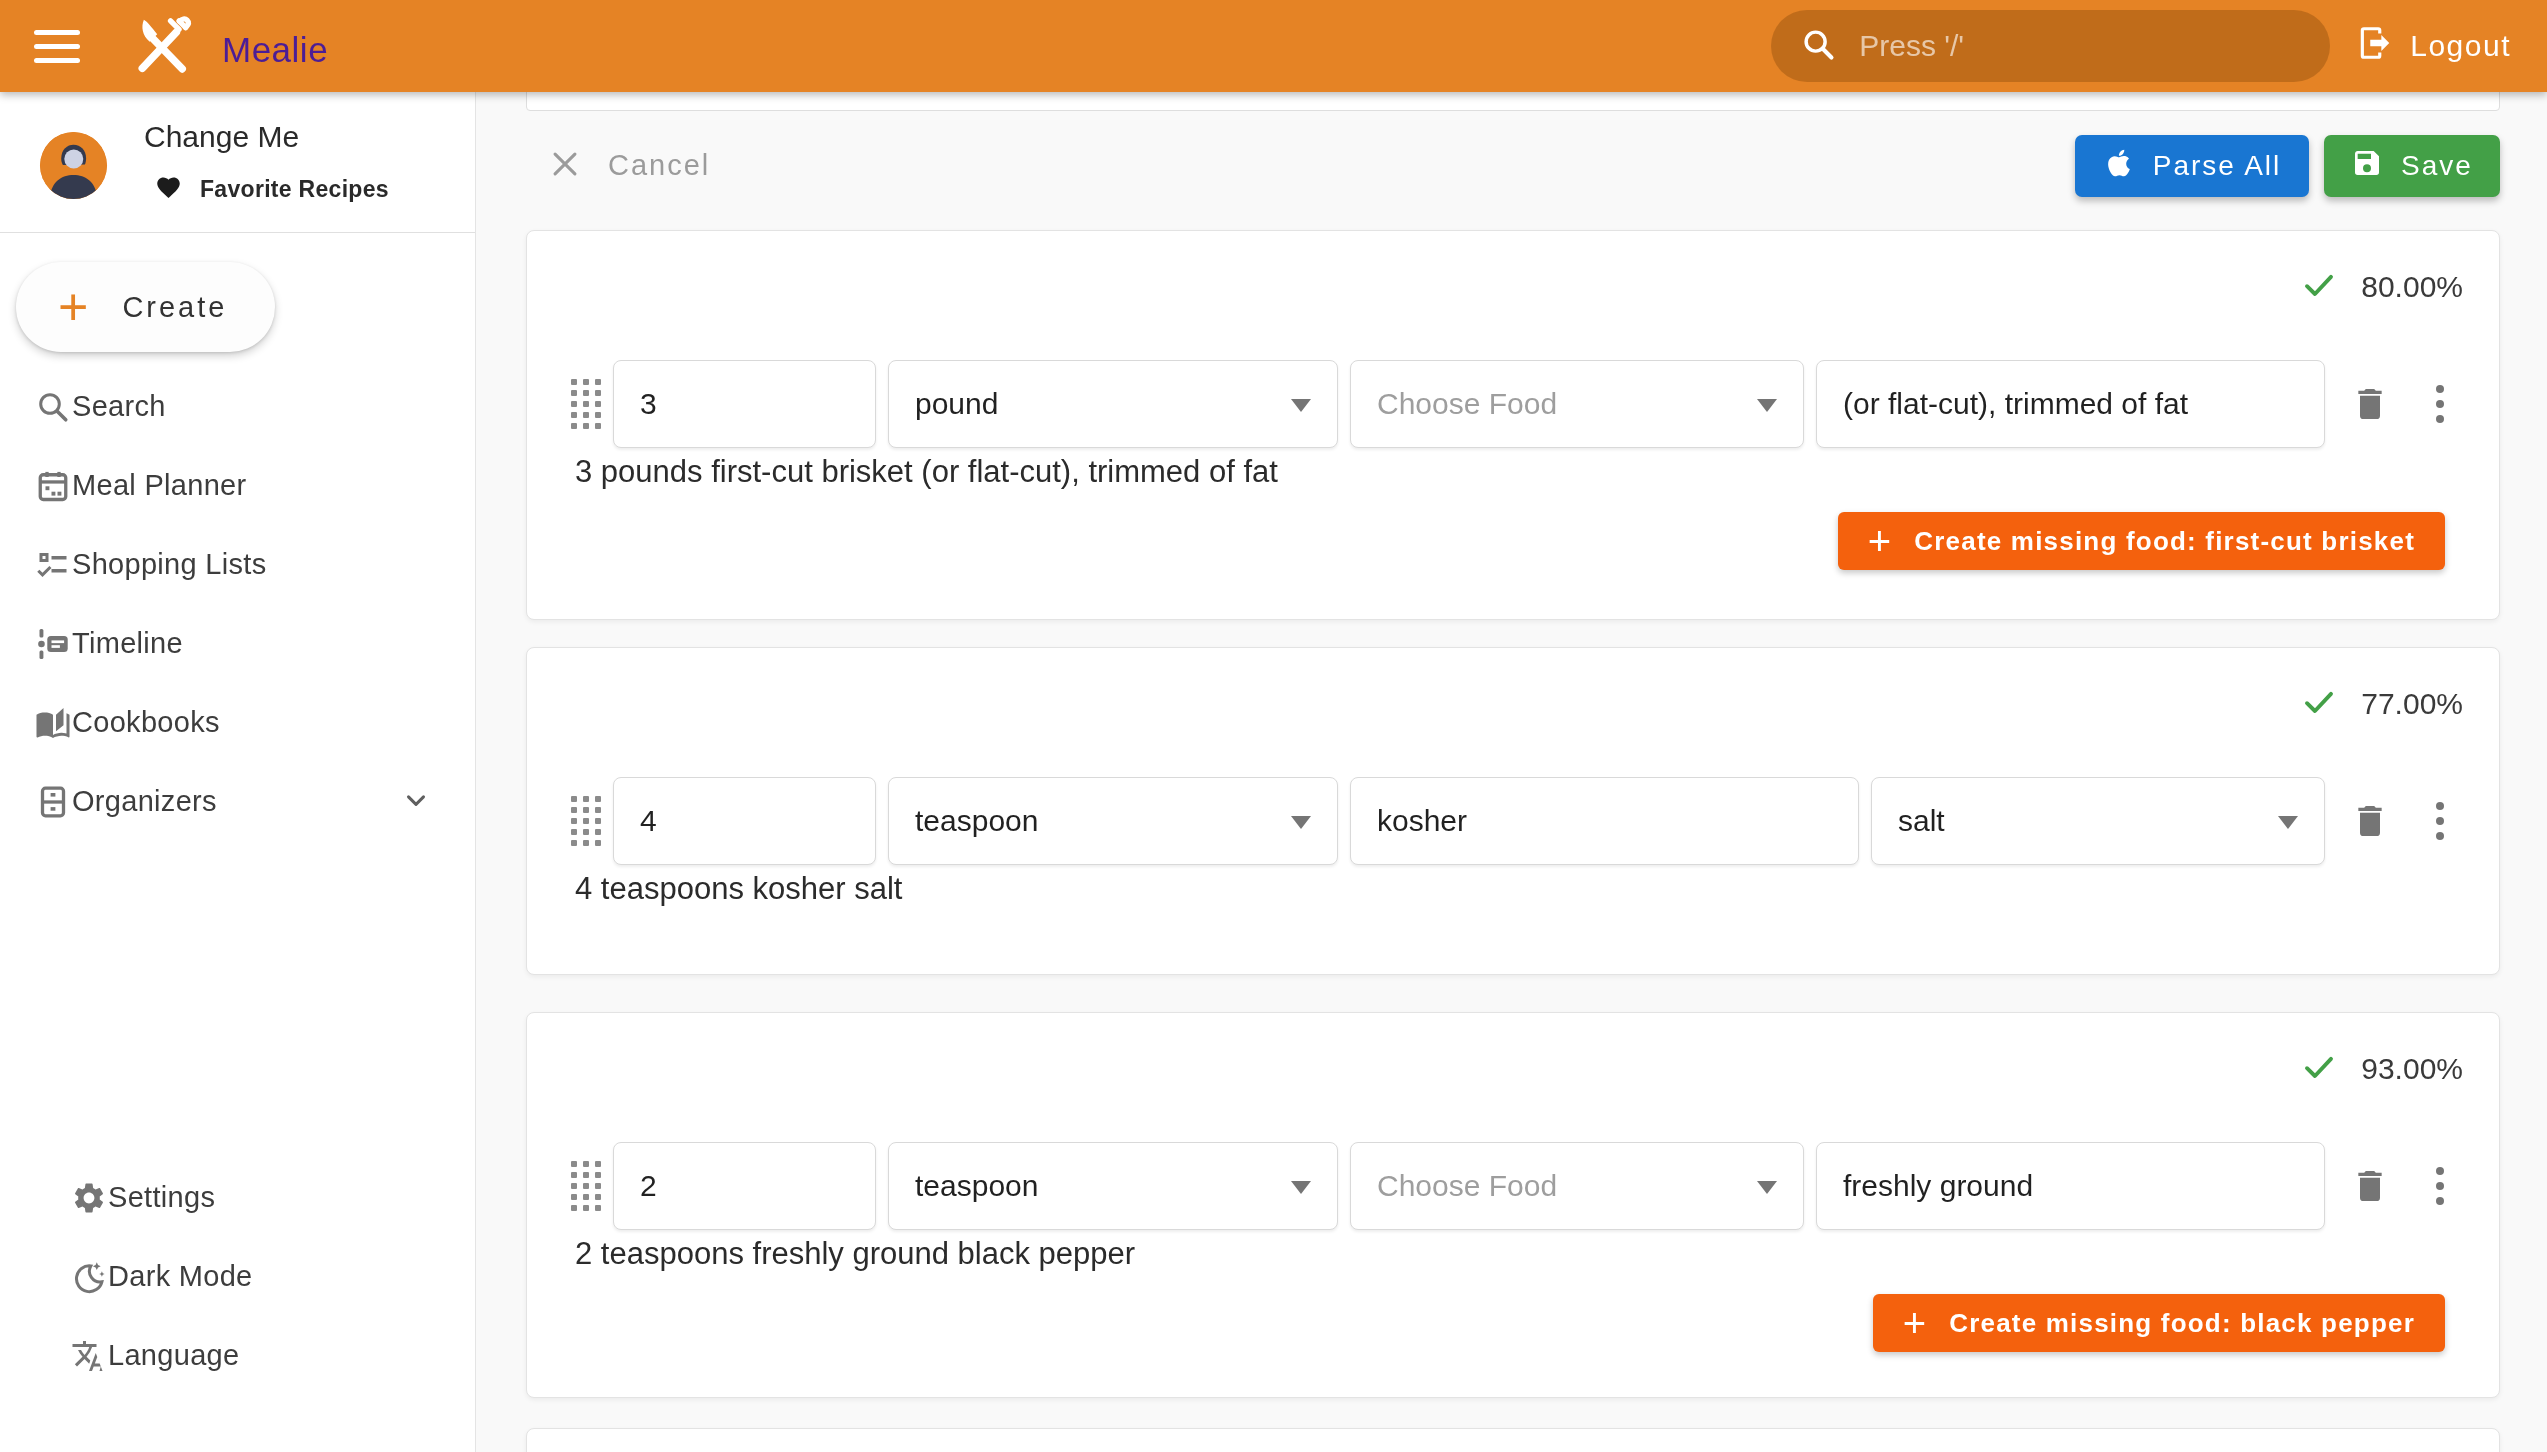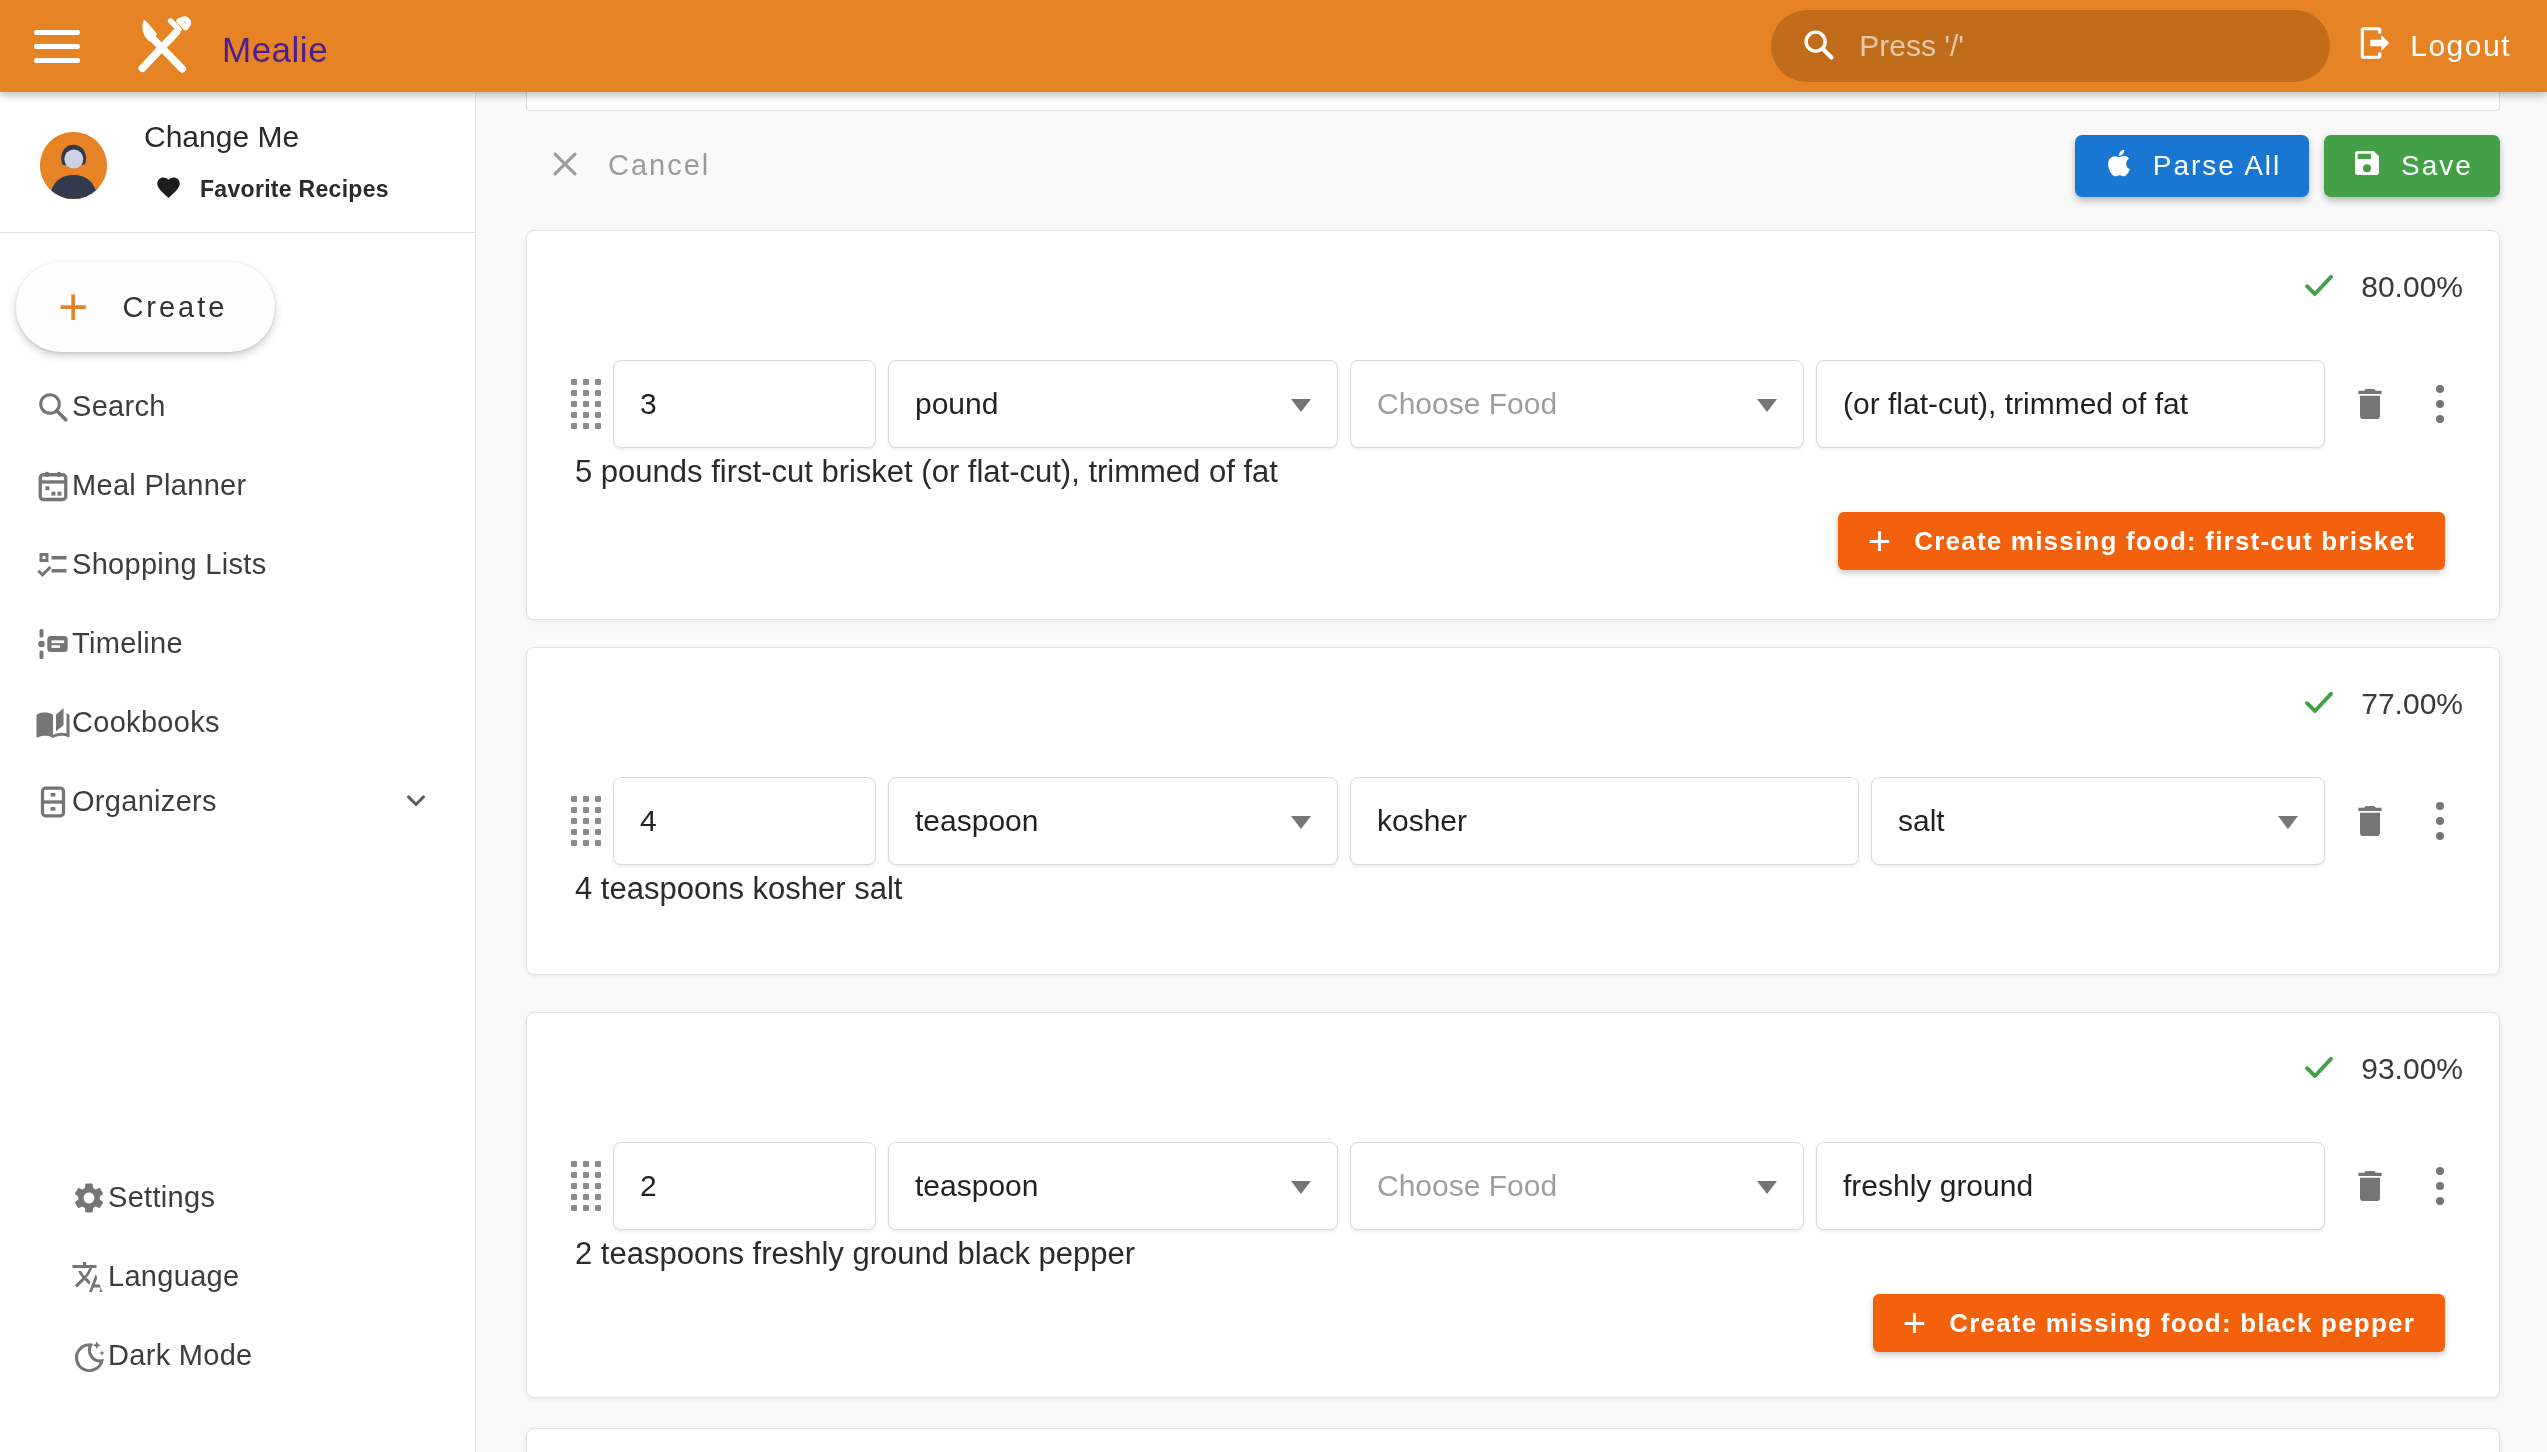--- a/index.html
+++ b/index.html
@@ -240,35 +240,35 @@
     <div class="nav-item">
       <span class="ic">
         <svg width="36" height="36" viewBox="0 0 24 24" fill="#757575">
           <path d="M19.14 12.94c.04-.3.06-.61.06-.94s-.02-.64-.07-.94l2.03-1.58c.18-.14.23-.41.12-.61l-1.92-3.32c-.12-.22-.37-.29-.59-.22l-2.39.96c-.5-.38-1.03-.7-1.62-.94l-.36-2.54c-.04-.24-.24-.41-.48-.41h-3.84c-.24 0-.43.17-.47.41l-.36 2.54c-.59.24-1.13.57-1.62.94l-2.39-.96c-.22-.08-.47 0-.59.22L2.74 8.87c-.12.21-.08.47.12.61l2.03 1.58c-.05.3-.09.63-.09.94s.02.64.07.94l-2.03 1.58c-.18.14-.23.41-.12.61l1.92 3.32c.12.22.37.29.59.22l2.39-.96c.5.38 1.03.7 1.62.94l.36 2.54c.05.24.24.41.48.41h3.84c.24 0 .44-.17.47-.41l.36-2.54c.59-.24 1.13-.56 1.62-.94l2.39.96c.22.08.47 0 .59-.22l1.92-3.32c.12-.22.07-.47-.12-.61l-2.01-1.58zM12 15.6c-1.98 0-3.6-1.62-3.6-3.6s1.62-3.6 3.6-3.6 3.6 1.62 3.6 3.6-1.62 3.6-3.6 3.6z"></path>
         </svg>
       </span>
       <span class="lbl">Settings</span>
     </div>
     <div class="nav-item">
       <span class="ic">
-        <svg width="36" height="36" viewBox="0 0 24 24" fill="#757575">
-          <path d="M12.87 15.07l-2.54-2.51.03-.03A17.52 17.52 0 0 0 14.07 6H17V4h-7V2H8v2H1v2h11.17C11.5 7.92 10.44 9.75 9 11.35 8.07 10.32 7.3 9.19 6.69 8h-2c.73 1.63 1.73 3.17 2.98 4.56l-5.09 5.02L4 19l5-5 3.11 3.11.76-2.04zM18.5 10h-2L12 22h2l1.12-3h4.75L19 22h2l-4.5-12zm-2.62 7l1.62-4.33L19.12 17h-3.24z"></path>
-        </svg>
-      </span>
-      <span class="lbl">Language</span>
-    </div>
-    <div class="nav-item">
-      <span class="ic">
         <svg width="36" height="36" viewBox="0 0 24 24" fill="none">
           <path d="M13.2 4.6 A8.6 8.6 0 1 0 20.6 15.2 A7.2 7.2 0 0 1 13.2 4.6 Z" stroke="#757575" stroke-width="2"></path>
           <path d="M17.2 2.2 l.8 1.8 1.8.8 -1.8.8 -.8 1.8 -.8-1.8 -1.8-.8 1.8-.8z" fill="#757575"></path>
           <path d="M20.6 8.2 l.55 1.25 1.25.55 -1.25.55 -.55 1.25 -.55-1.25 -1.25-.55 1.25-.55z" fill="#757575"></path>
         </svg>
       </span>
       <span class="lbl">Dark Mode</span>
+    </div>
+    <div class="nav-item">
+      <span class="ic">
+        <svg width="36" height="36" viewBox="0 0 24 24" fill="#757575">
+          <path d="M12.87 15.07l-2.54-2.51.03-.03A17.52 17.52 0 0 0 14.07 6H17V4h-7V2H8v2H1v2h11.17C11.5 7.92 10.44 9.75 9 11.35 8.07 10.32 7.3 9.19 6.69 8h-2c.73 1.63 1.73 3.17 2.98 4.56l-5.09 5.02L4 19l5-5 3.11 3.11.76-2.04zM18.5 10h-2L12 22h2l1.12-3h4.75L19 22h2l-4.5-12zm-2.62 7l1.62-4.33L19.12 17h-3.24z"></path>
+        </svg>
+      </span>
+      <span class="lbl">Language</span>
     </div>
   </nav>
 </aside>
 
 <main class="main">
   <div class="prev-card-edge"></div>
 
   <button class="toolbar-cancel">
     <span>
       <svg width="34" height="34" viewBox="0 0 24 24">
@@ -341,21 +341,21 @@
         <svg width="40" height="40" viewBox="0 0 24 24" fill="#757575">
           <path d="M19 4h-3.5l-1-1h-5l-1 1H5v2h14M6 19a2 2 0 0 0 2 2h8a2 2 0 0 0 2-2V7H6v12z"></path>
         </svg>
       </button>
       <button class="icon-btn kebab-btn">
           <i></i>
           <i></i>
           <i></i>
         </button>
     </div>
-    <div class="summary">5 pounds first-cut brisket (or flat-cut), trimmed of fat</div>
+    <div class="summary">3 pounds first-cut brisket (or flat-cut), trimmed of fat</div>
     <button class="missing-btn">
       <span class="plus">+</span>
       <span>Create missing food: first-cut brisket</span>
     </button>
   </section>
 
   <section class="card card2">
     <div class="conf-row">
       <span>
         <svg width="36" height="36" viewBox="0 0 24 24" fill="none">

